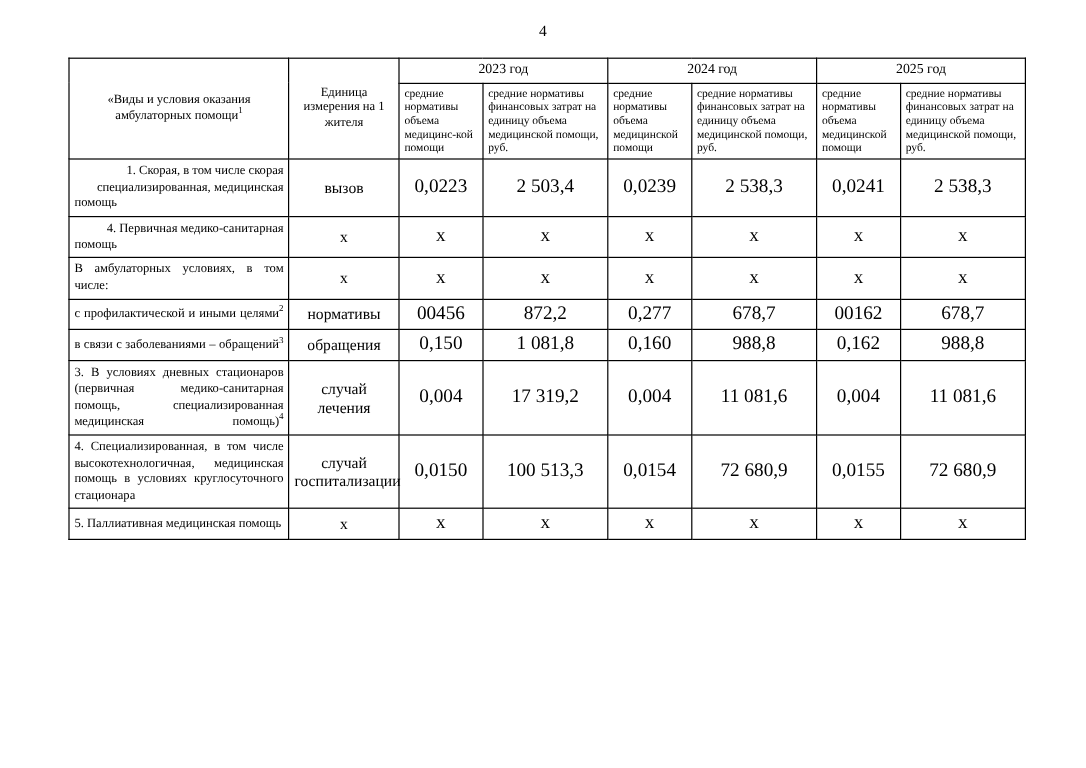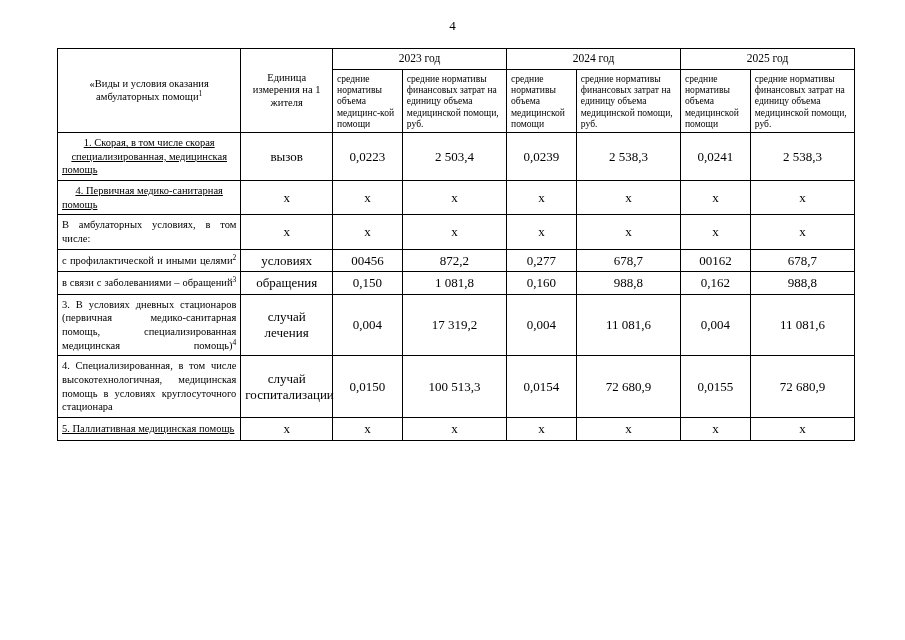--- a/index.html
+++ b/index.html
@@ -69,27 +69,26 @@
     padding: 6px 5px;
   }
   .row-name {
     text-align: justify;
     text-align-last: justify;
     font-size: 10.5px;
     line-height: 1.3;
     padding: 6px 6px 6px 5px;
   }
   .row-name.plain {
-    text-align: center;
+    text-align: right;
     text-align-last: left;
-    text-decoration: underline;
   }
   .cell-center {
     text-align: center;
-    font-size: 13px;
+    font-size: 16px;
   }
   .cell-unit {
     text-align: center;
     font-size: 13px;
     line-height: 1.2;
   }
   sup {
     font-size: 7.5px;
     vertical-align: super;
     line-height: 0;
@@ -157,21 +156,21 @@
             <td class="cell-unit">х</td>
             <td class="cell-center">х</td>
             <td class="cell-center">х</td>
             <td class="cell-center">х</td>
             <td class="cell-center">х</td>
             <td class="cell-center">х</td>
             <td class="cell-center">х</td>
           </tr>
           <tr>
             <td class="row-name"><span>с профилактической и иными целями</span><sup>2</sup></td>
-            <td class="cell-unit">условиях</td>
+            <td class="cell-unit">нормативы</td>
             <td class="cell-center">00456</td>
             <td class="cell-center">872,2</td>
             <td class="cell-center">0,277</td>
             <td class="cell-center">678,7</td>
             <td class="cell-center">00162</td>
             <td class="cell-center">678,7</td>
           </tr>
           <tr>
             <td class="row-name"><span>в связи с заболеваниями – обращений</span><sup>3</sup></td>
             <td class="cell-unit">обращения</td>

